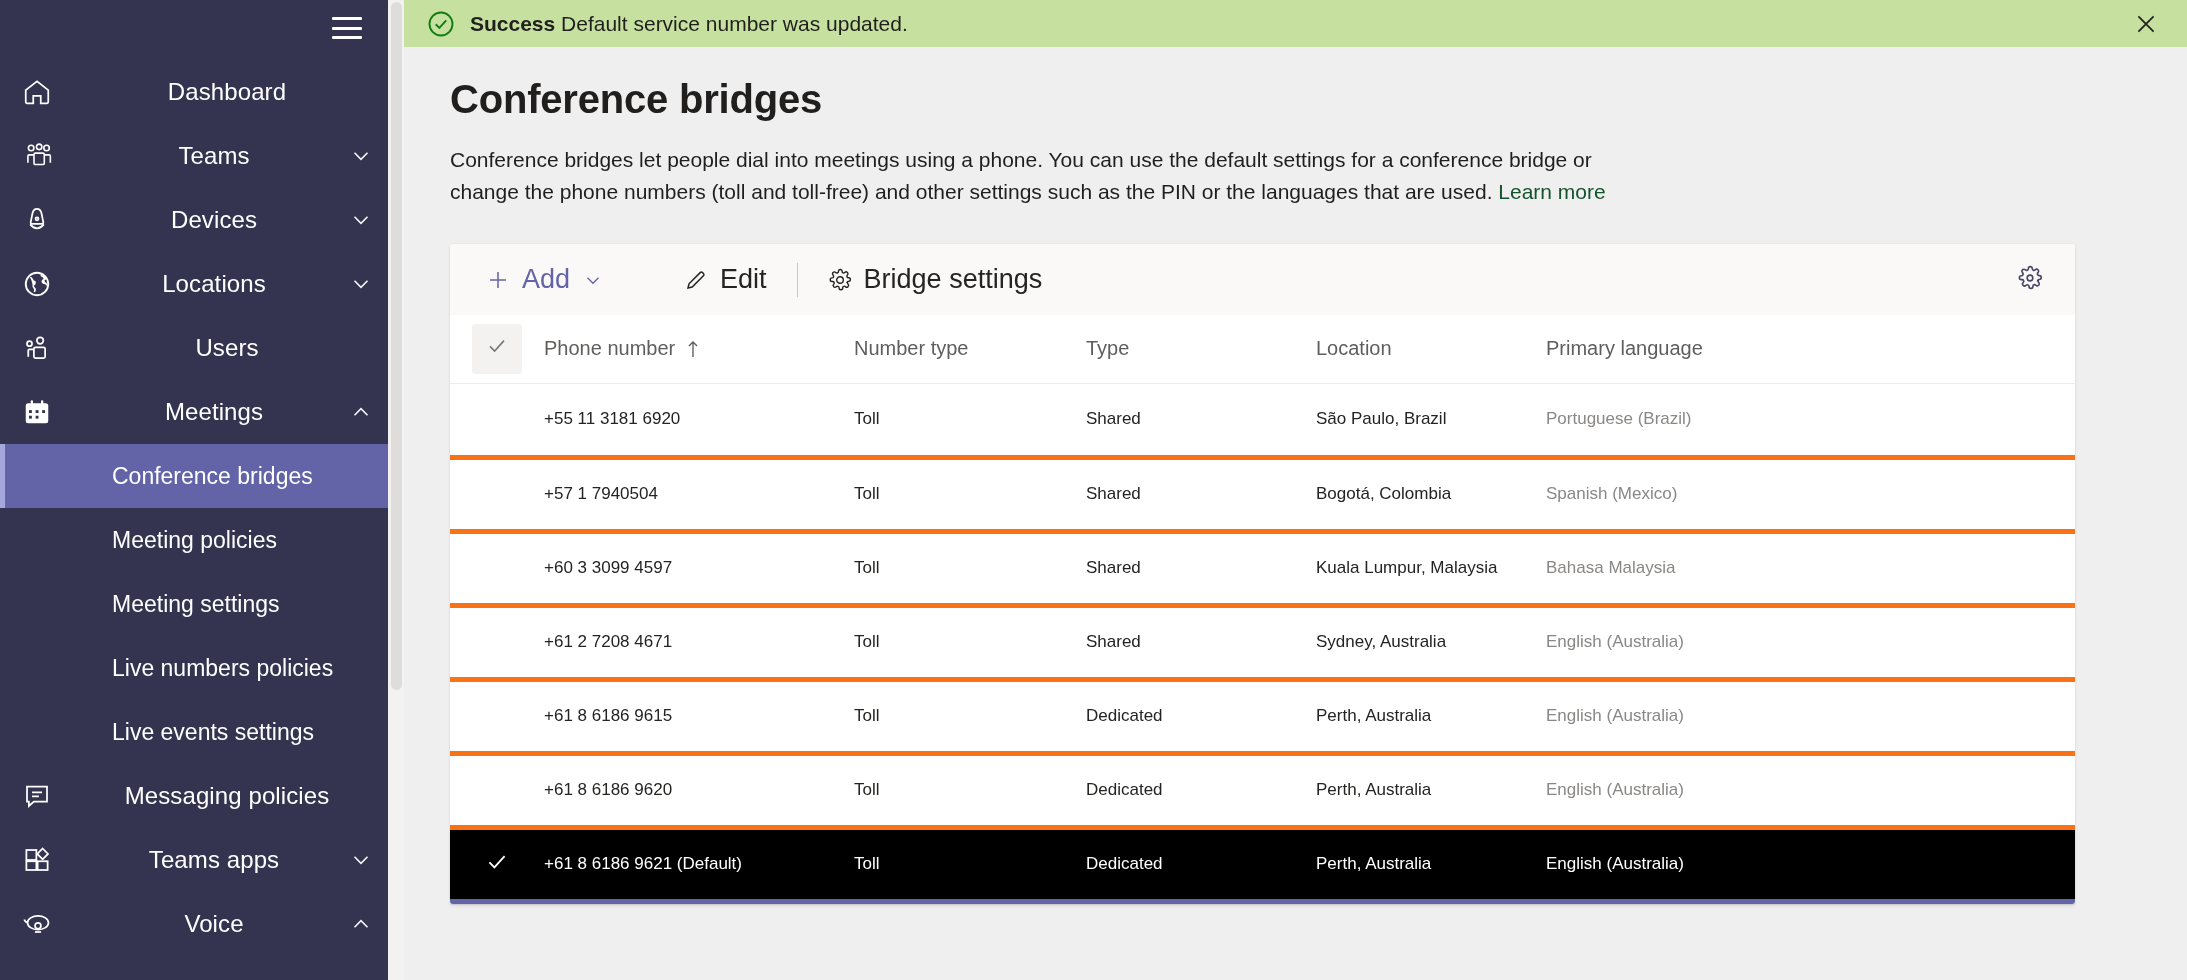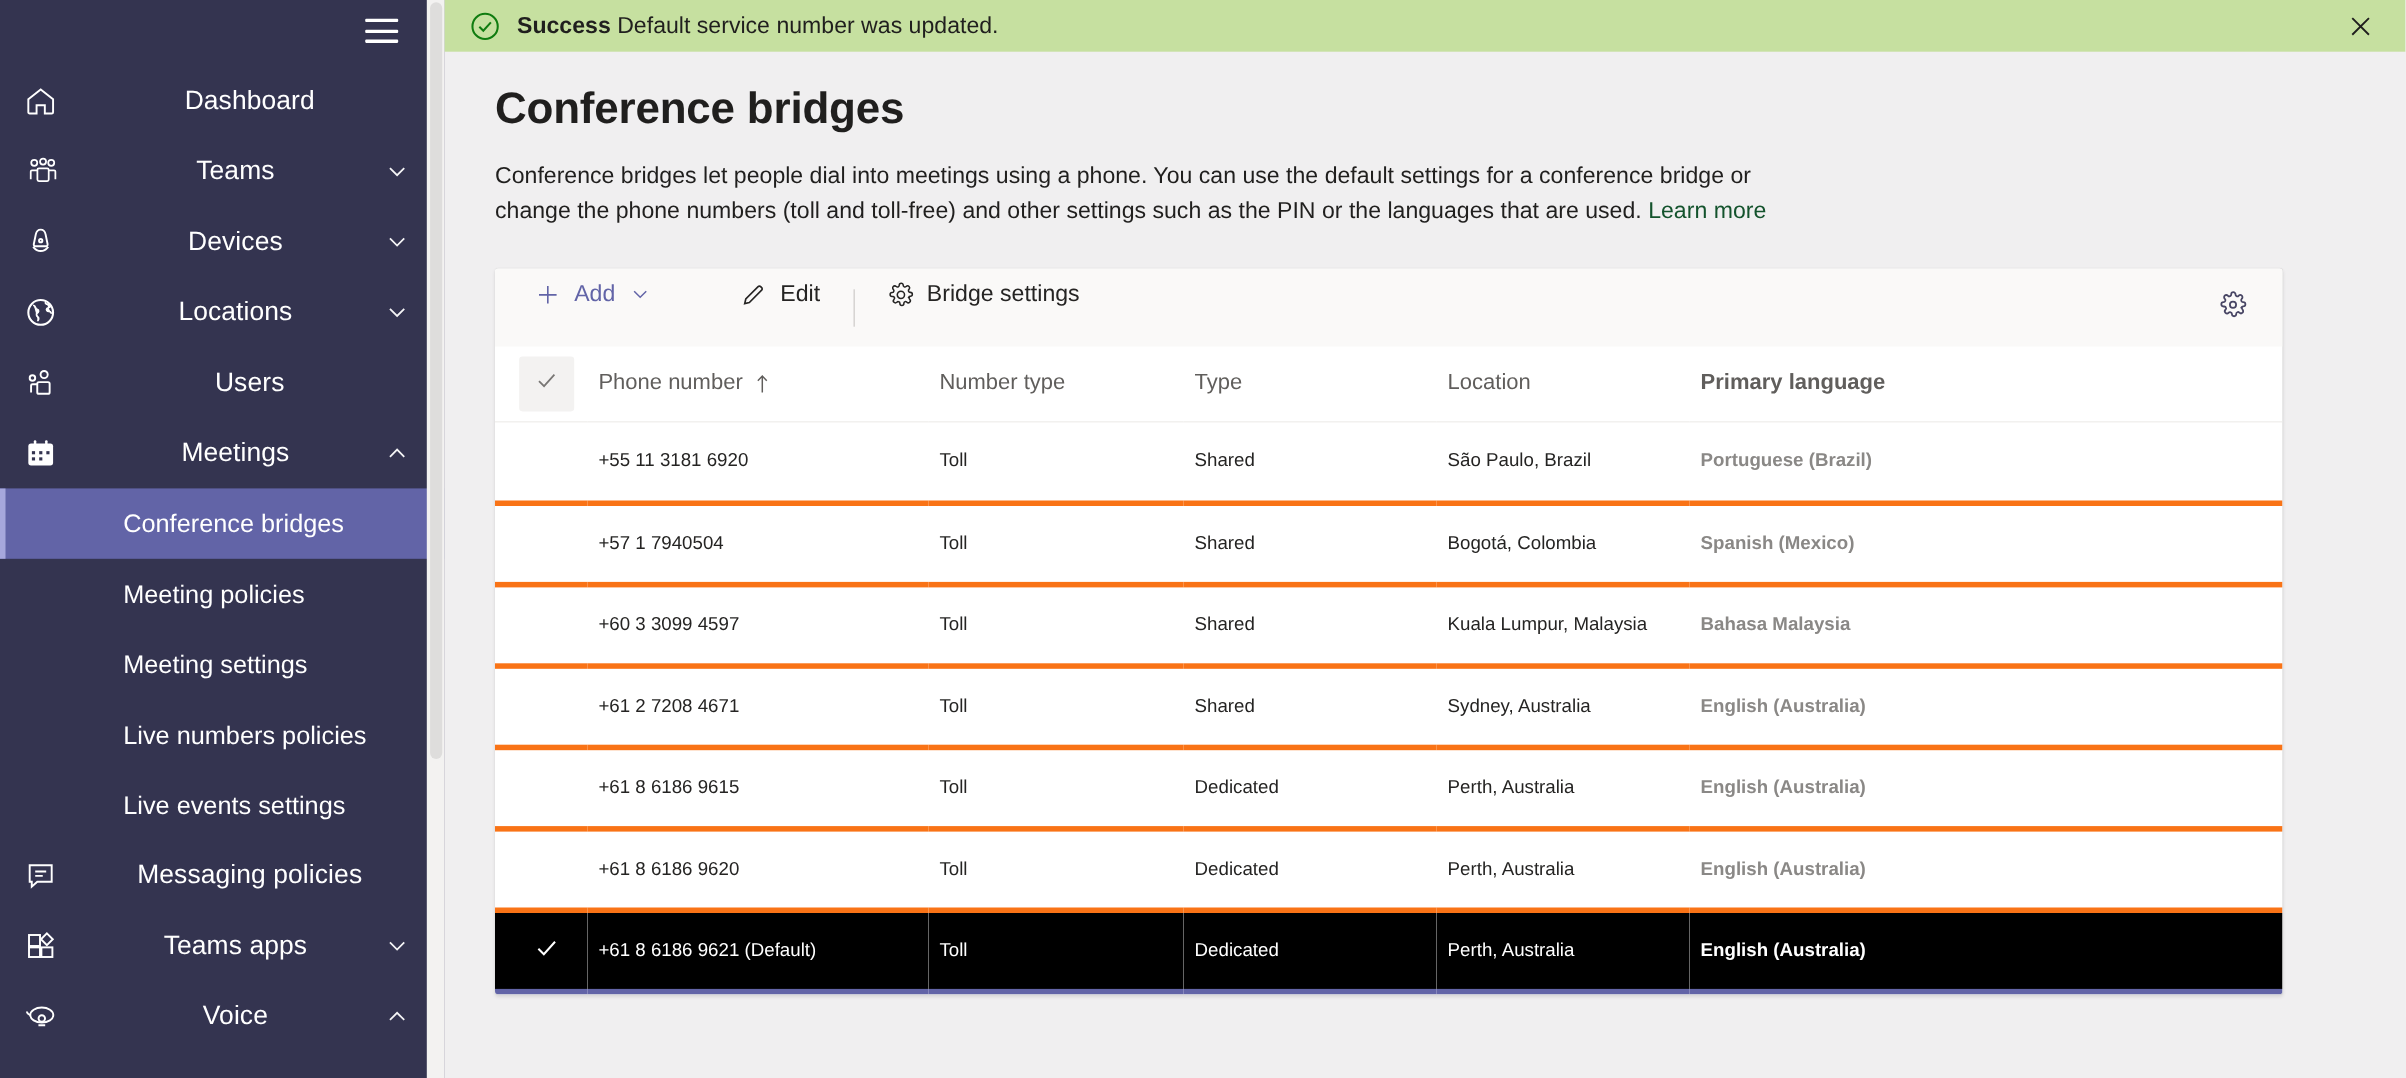--- a/index.html
+++ b/index.html
@@ -156,24 +156,24 @@
   }
   .toolbar {
     height: 71px;
     background: #faf9f8;
     display: flex;
     align-items: center;
     padding: 0 22px 0 22px;
   }
   .tb-btn {
     display: flex;
-    align-items: flex-start;
+    align-items: center;
     height: 48px;
     padding: 0 14px;
-    font-size: 21px;
+    font-size: 27px;
     color: #252423;
     cursor: pointer;
     border-radius: 2px;
     white-space: nowrap;
   }
   .tb-btn .tb-ico { display: flex; align-items: center; margin-right: 12px; }
   .tb-btn.primary { color: #6264a7; }
   .tb-caret { margin-left: 12px; display: flex; align-items: center; }
   .tb-sep {
     width: 1px;
@@ -195,21 +195,21 @@
   }
   table.grid th, table.grid td {
     text-align: left;
     vertical-align: middle;
   }
   .col-check { width: 84px; }
   .col-phone { width: 310px; }
   .col-numtype { width: 232px; }
   .col-type   { width: 230px; }
   .col-loc    { width: 230px; }
-  .col-lang   { width: auto; font-weight: bold; }
+  .col-lang   { width: auto; }
 
   thead tr { height: 68px; }
   thead th {
     font-size: 20px;
     font-weight: normal;
     color: #605e5c;
     padding: 0 10px;
     border-bottom: 1px solid #edebe9;
   }
   thead th.col-check { padding: 0; }

